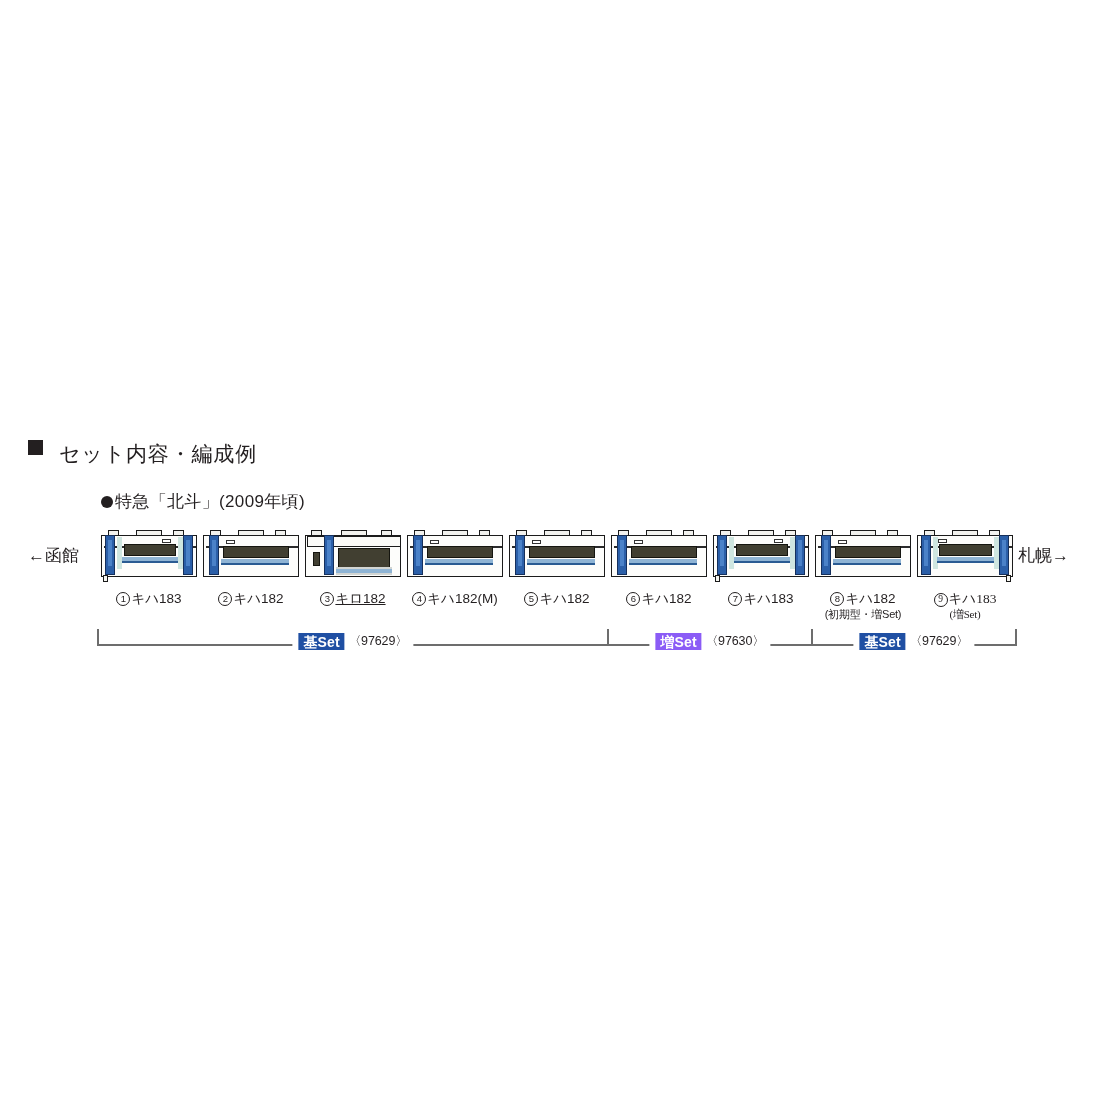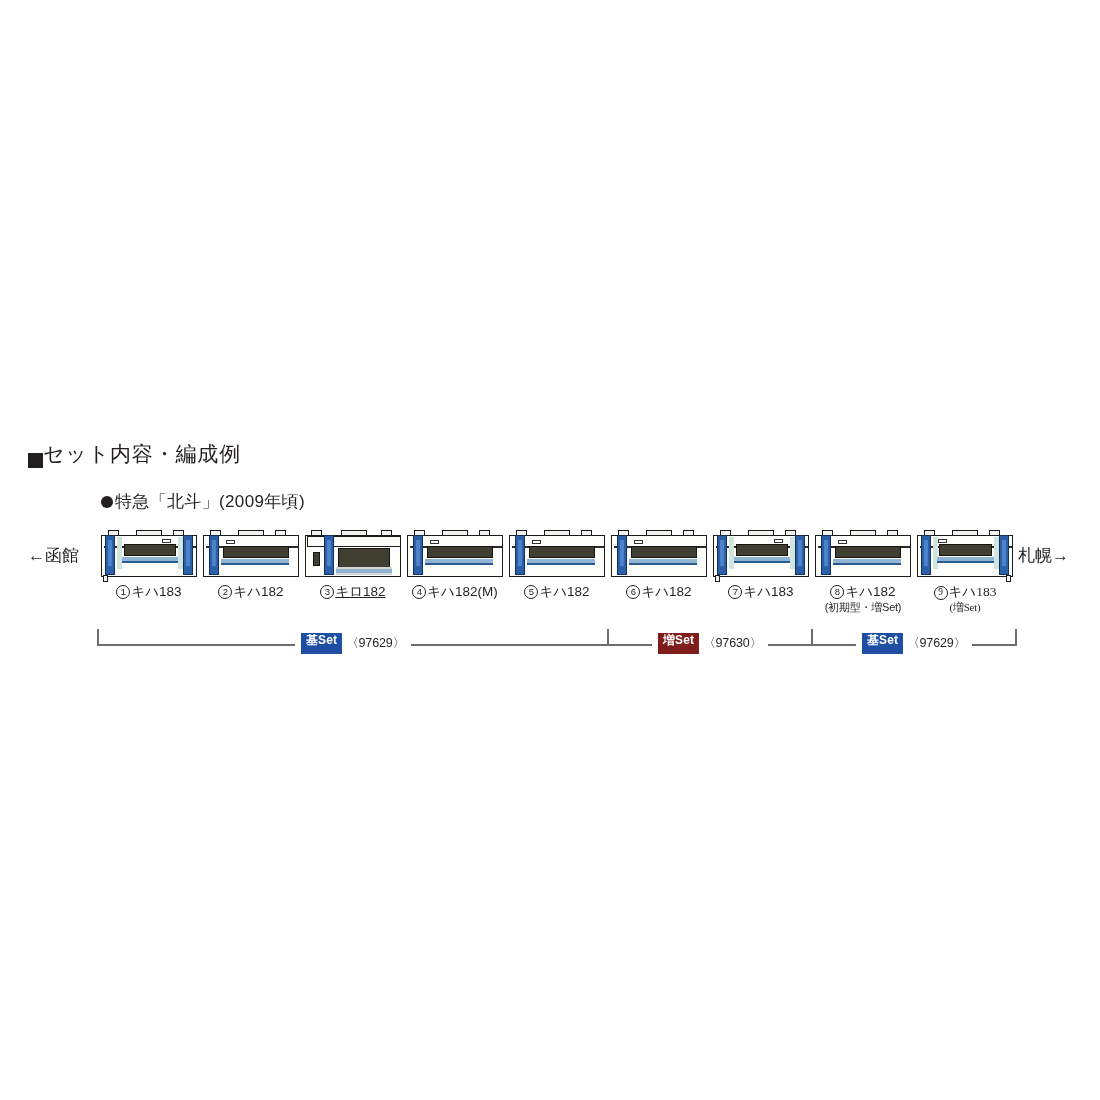--- a/index.html
+++ b/index.html
@@ -19,22 +19,22 @@
   
   .section-heading {
     position: absolute;
     left: 28px;
     top: 440px;
     font-size: 21px;
     letter-spacing: 0.04em;
     color: #231f20;
     white-space: nowrap;
     display: flex;
-    align-items: flex-end;
-    gap: 0;
+    align-items: flex-start;
+    gap: 16px;
   }
   .sq-bullet {
     display: inline-block;
     width: 15px;
     height: 15px;
     background: #231f20;
     flex: none;
   }
 
   
@@ -214,21 +214,21 @@
     width: 7px;
     height: 14px;
     background: #413f31;
     border: 1.1px solid #15150f;
     box-sizing: border-box;
   }
 
   
   .car-caption {
     position: absolute;
-    top: 69px;
+    top: 76px;
     width: 130px;
     text-align: center;
     font-size: 13.5px;
     color: #231f20;
     line-height: 1.25;
     white-space: nowrap;
   }
   .car-caption .sub {
     display: block;
     font-size: 11px;
@@ -278,23 +278,23 @@
     display: flex;
     align-items: center;
     gap: 4px;
     background: #ffffff;
     padding: 0 6px;
     white-space: nowrap;
   }
   .set-chip {
     display: inline-block;
     color: #ffffff;
-    font-size: 12px;
+    font-size: 14px;
     font-weight: bold;
-    padding: 1px 5px 6px 5px;
+    padding: 1px 5px 0 5px;
     line-height: 1.15;
     letter-spacing: 0.01em;
   }
   .set-code {
     font-size: 12.5px;
     color: #231f20;
     letter-spacing: -0.01em;
   }
 </style>
 </head>
@@ -489,21 +489,21 @@
         <div class="set-tag">
           <span class="set-chip" style="background:#1f4fa3">基Set</span>
           <span class="set-code">〈97629〉</span>
         </div>
       </div>
       <div class="bracket" style="left: 607px; width: 206px;">
         <div class="btick l"></div>
         <div class="bline"></div>
         <div class="btick r"></div>
         <div class="set-tag">
-          <span class="set-chip" style="background:#7f1d1d">増Set</span>
+          <span class="set-chip" style="background:#8b5cf6">増Set</span>
           <span class="set-code">〈97630〉</span>
         </div>
       </div>
       <div class="bracket" style="left: 811px; width: 206px;">
         <div class="btick l"></div>
         <div class="bline"></div>
         <div class="btick r"></div>
         <div class="set-tag">
           <span class="set-chip" style="background:#1f4fa3">基Set</span>
           <span class="set-code">〈97629〉</span>

